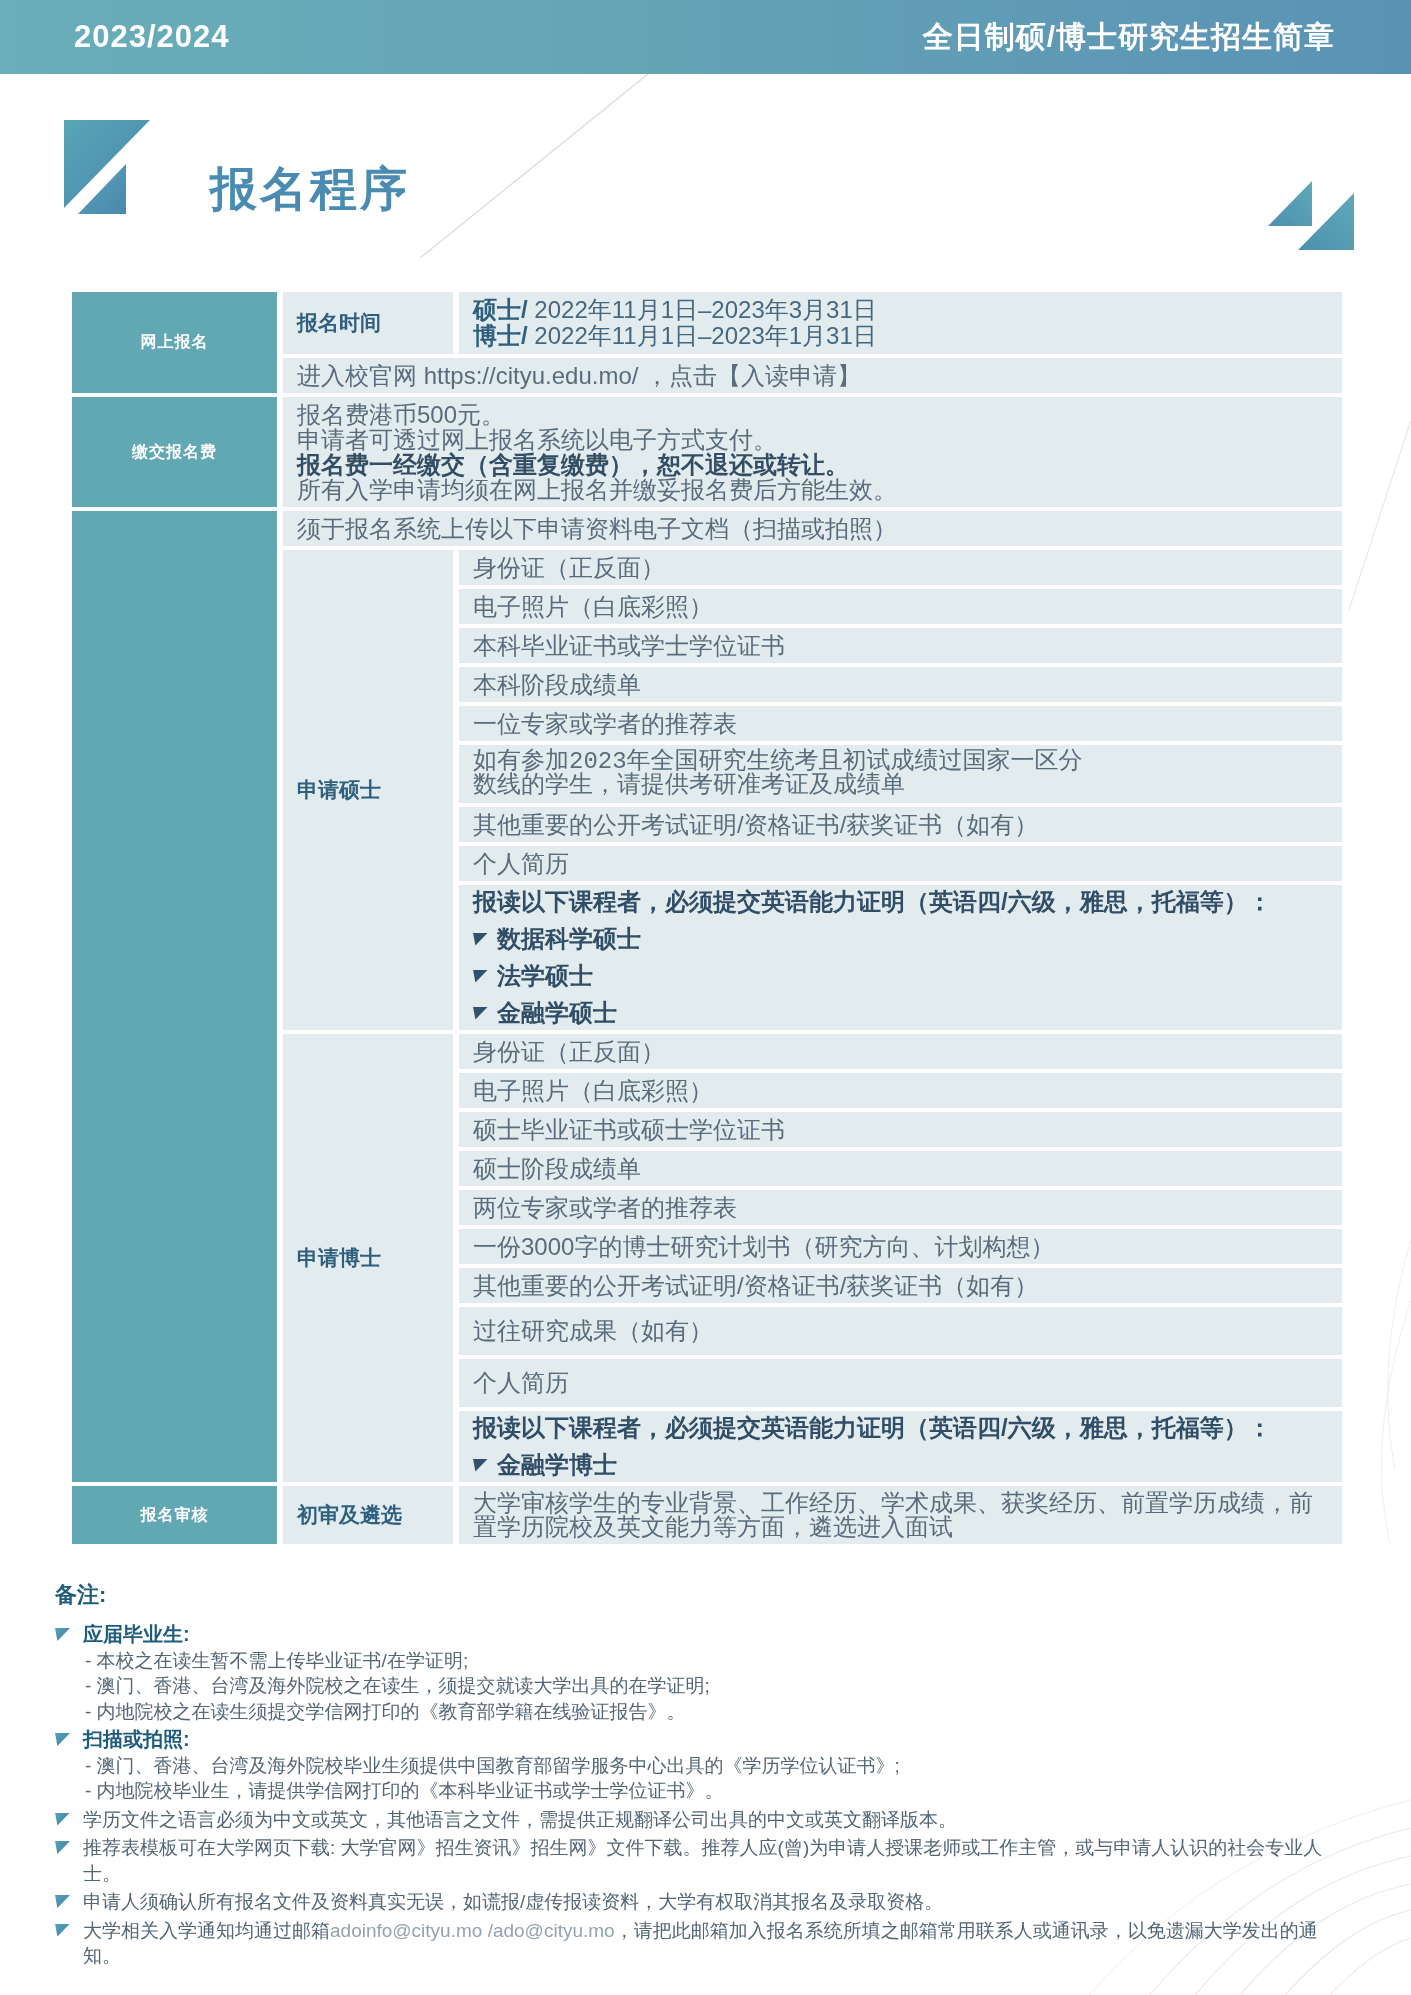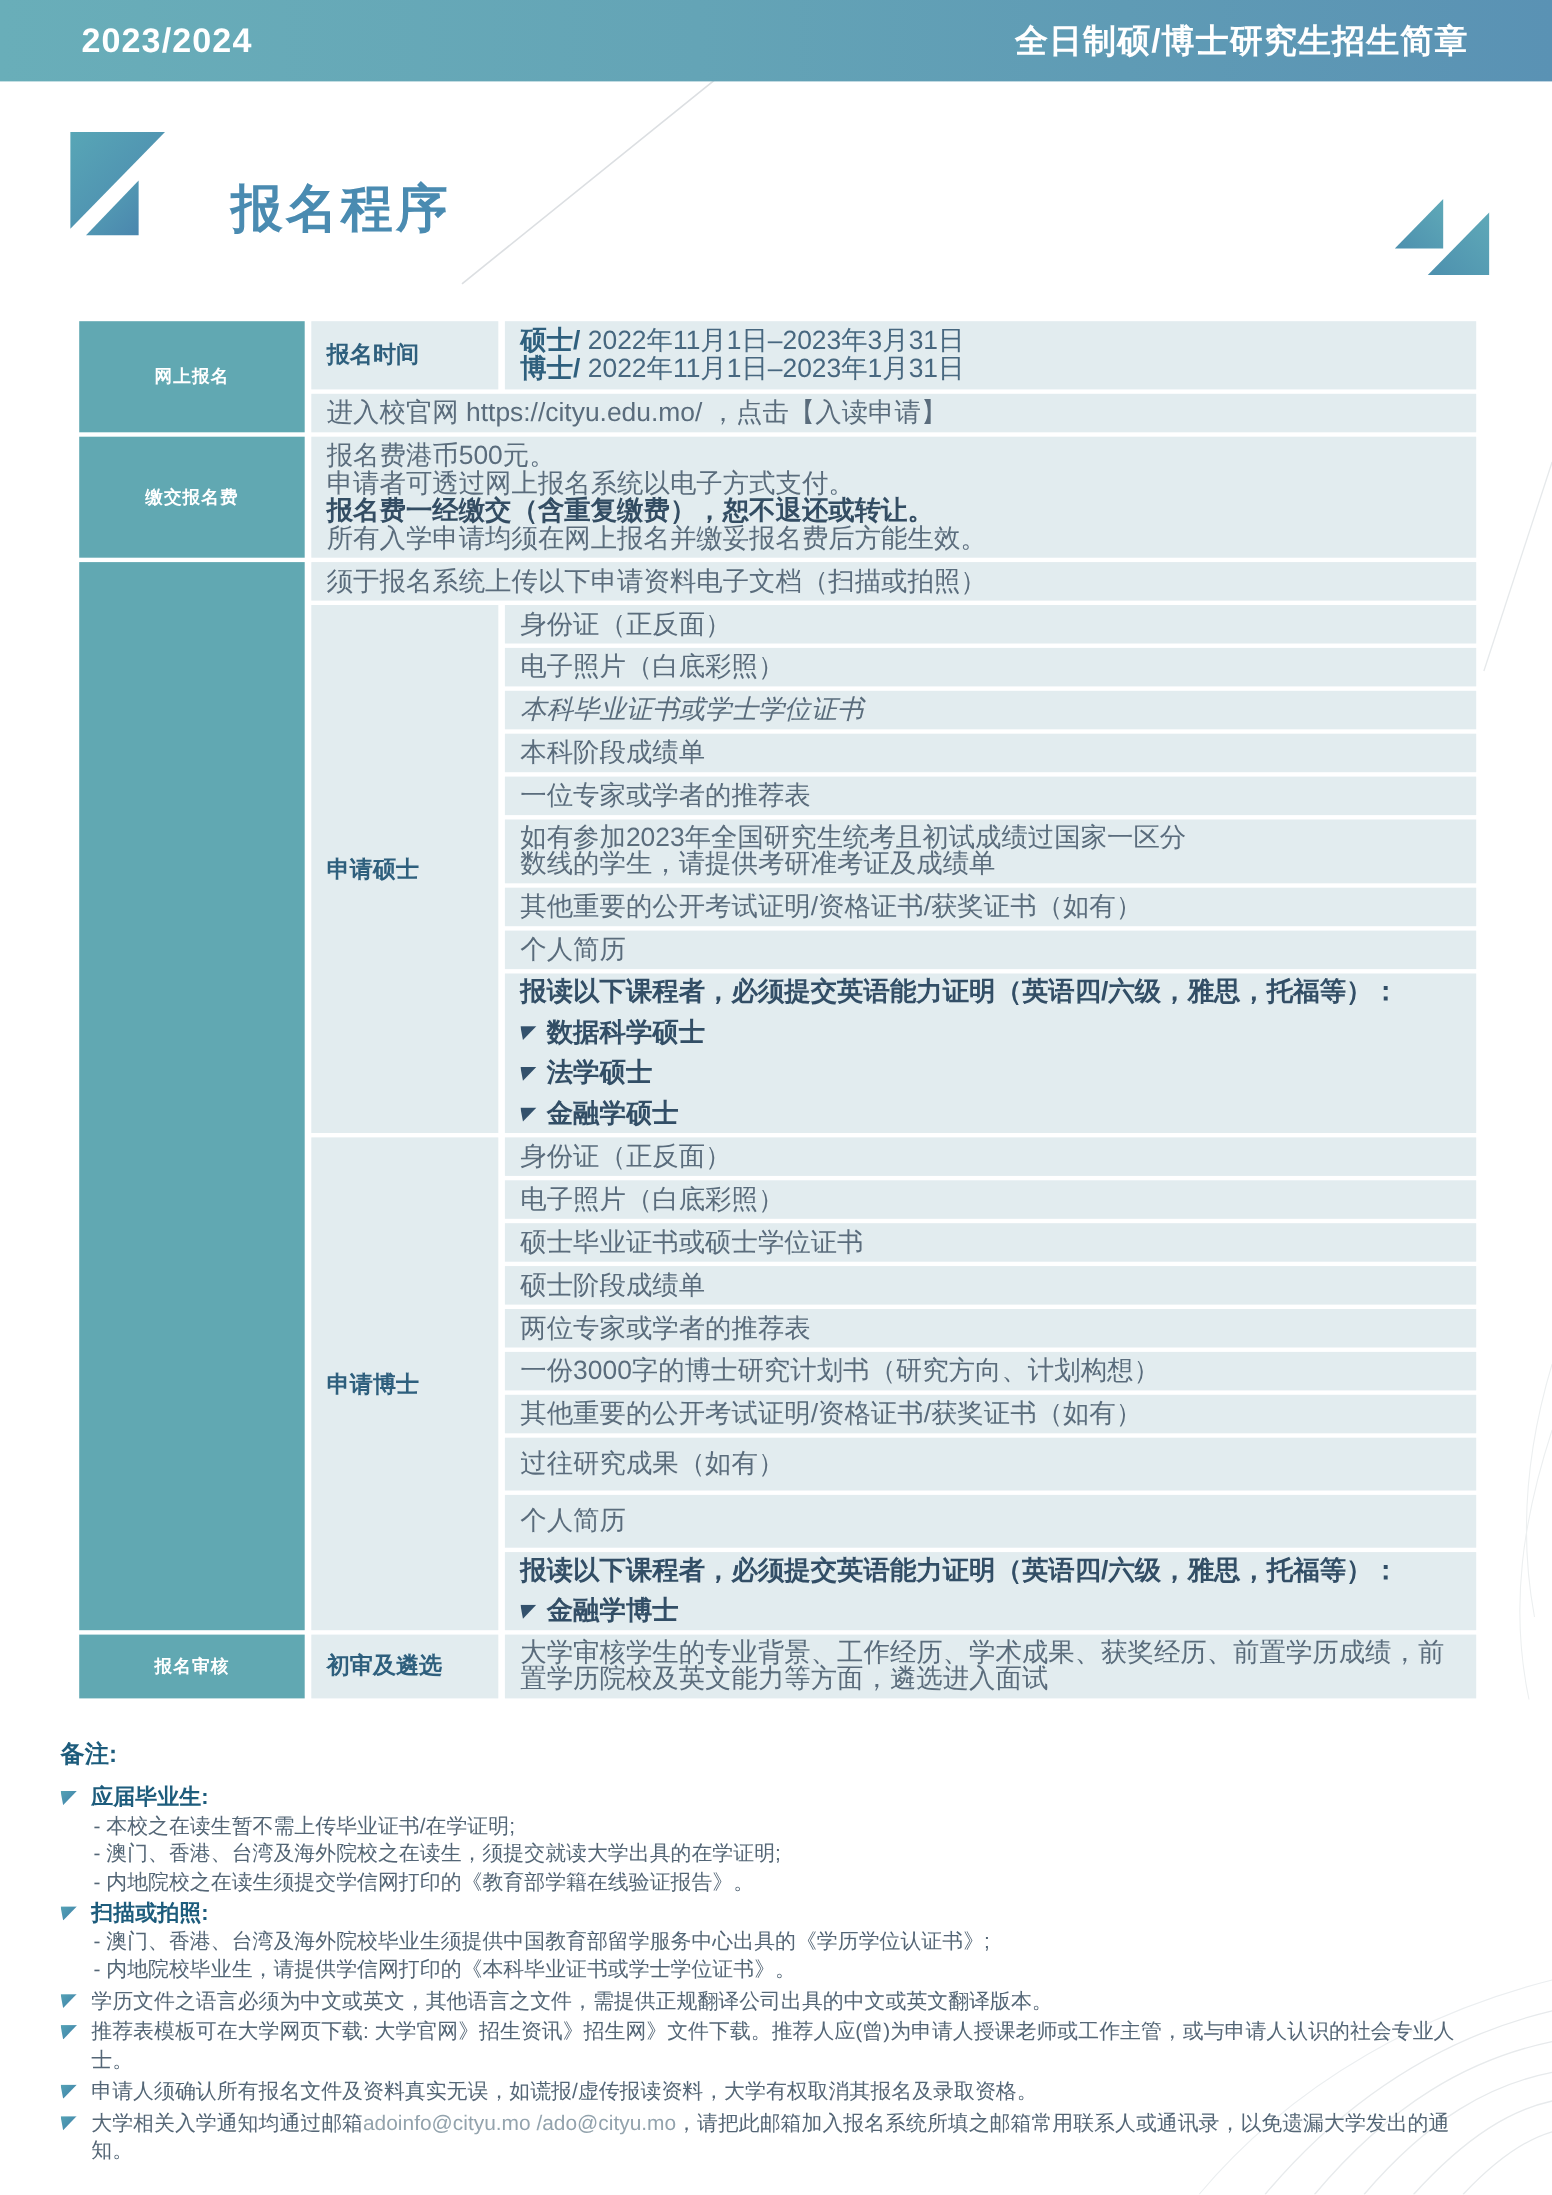--- a/index.html
+++ b/index.html
@@ -166,24 +166,24 @@
     </div>
 
     <div class="grp" id="g3">
       <div class="lab"></div>
       <div class="cell hdr">须于报名系统上传以下申请资料电子文档（扫描或拍照）</div>
       <div class="sublab lab-masters">申请硕士</div>
       <div class="sublab lab-phd">申请博士</div>
 
     <div class="cell item" style="grid-area: 2 / 3;">身份证（正反面）</div>
         <div class="cell item" style="grid-area: 3 / 3;">电子照片（白底彩照）</div>
-        <div class="cell item" style="grid-area: 4 / 3; font-style: italic;">本科毕业证书或学士学位证书</div>
+        <div class="cell item" style="grid-area: 4 / 3;">本科毕业证书或学士学位证书</div>
         <div class="cell item" style="grid-area: 5 / 3;">本科阶段成绩单</div>
         <div class="cell item" style="grid-area: 6 / 3;">一位专家或学者的推荐表</div>
-        <div class="cell item" style="grid-area: 7 / 3;">
+        <div class="cell item" style="grid-area: 7 / 3; font-family: Liberation Mono, monospace;">
           <div class="two-line">如有参加2023年全国研究生统考且初试成绩过国家一区分</div>
           <div class="two-line">数线的学生，请提供考研准考证及成绩单</div>
         </div>
         <div class="cell item" style="grid-area: 8 / 3;">其他重要的公开考试证明/资格证书/获奖证书（如有）</div>
         <div class="cell item" style="grid-area: 9 / 3;">个人简历</div>
         <div class="cell item" style="grid-area: 10 / 3;">
           <div class="intro-line">报读以下课程者，必须提交英语能力证明（英语四/六级，雅思，托福等）：</div>
           <div class="course">
             <span class="flag"></span>
             <span>数据科学硕士</span>

